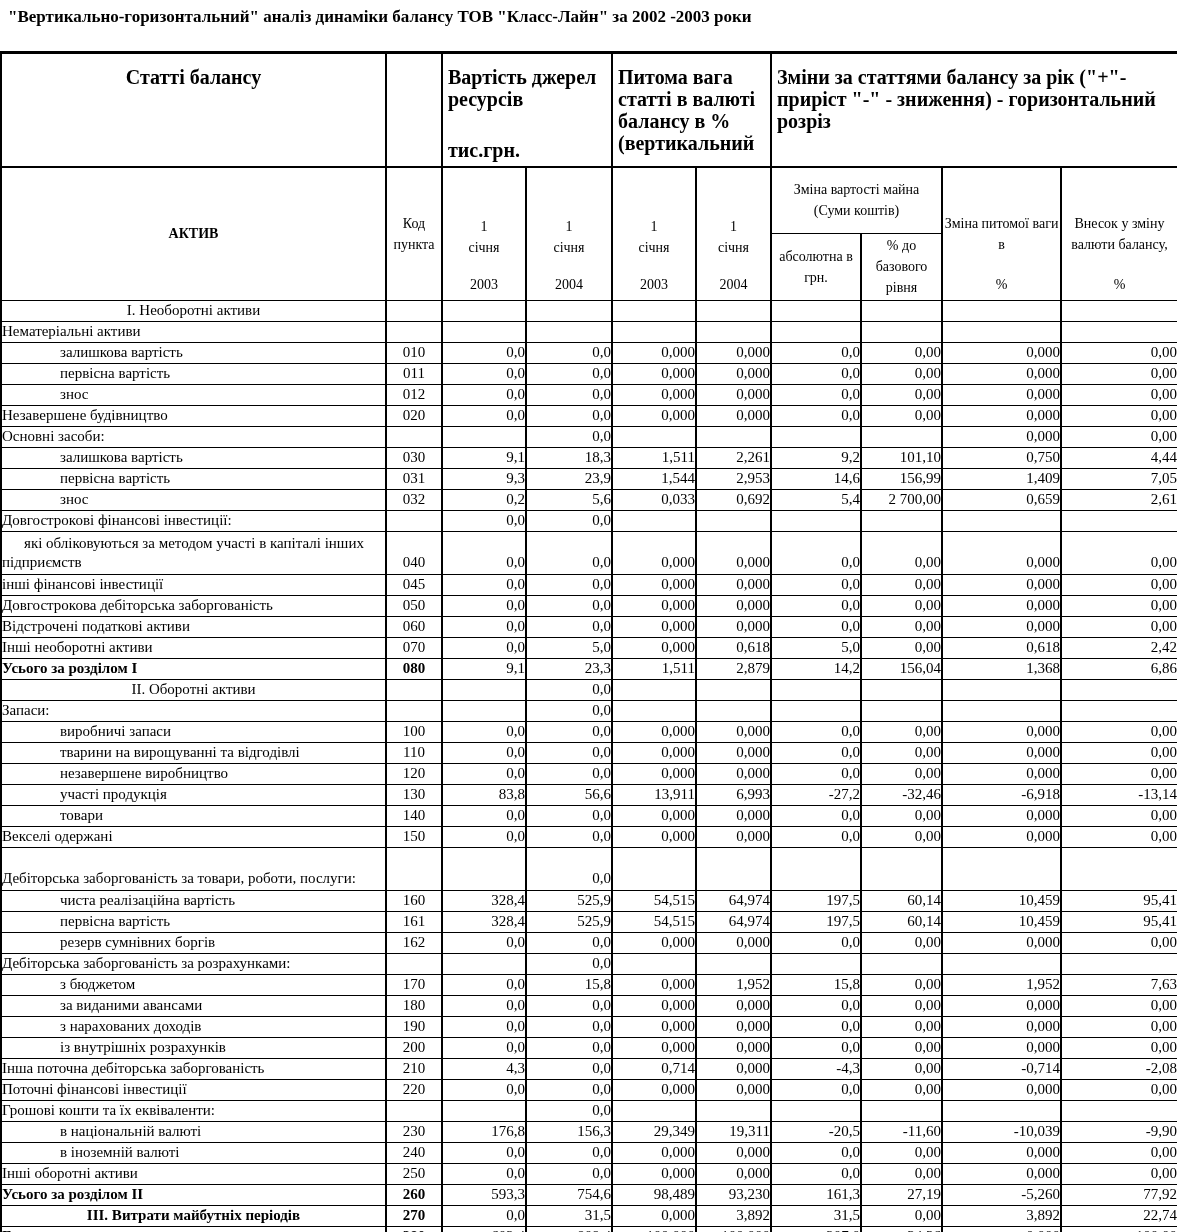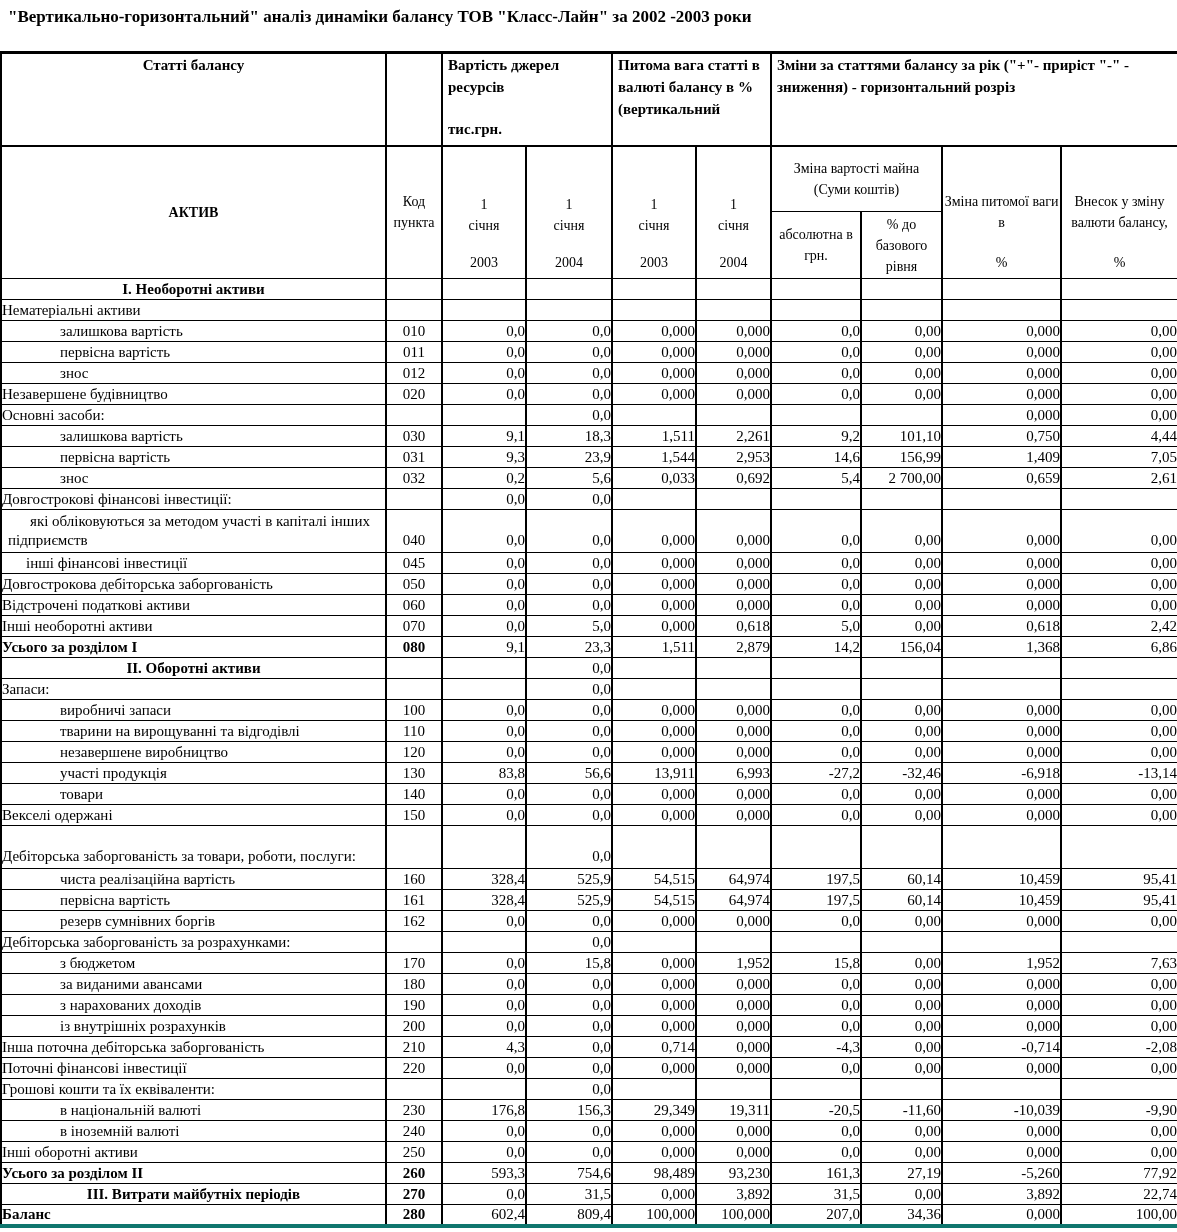--- a/index.html
+++ b/index.html
@@ -4,21 +4,21 @@
 <style>
   html,body { margin:0; padding:0; background:#fff; color:#000; }
   body { width:1177px; font-family:"Liberation Serif","DejaVu Serif",serif; }
   .title { font-size:17px; font-weight:bold; padding:7px 0 0 8px; white-space:nowrap; }
   table.grid { border-collapse:collapse; table-layout:fixed; width:1177px; margin-top:24px; }
   table.grid td { border:1px solid #000; border-left-width:2px; border-right-width:2px;
                   padding:0; overflow:hidden; vertical-align:middle; }
   
   tr.r1 { height:93px; }
   tr.r1 > td { border-top:3px solid #000; border-bottom:2px solid #000; vertical-align:top;
-               font-weight:bold; font-size:15px; padding:0 5px; position:relative; line-height:22px; }
+               font-weight:bold; font-size:20px; padding:12px 5px; position:relative; line-height:22px; }
   td.hA { font-weight:normal; text-align:center; vertical-align:middle; }
   td.noTop { border-top:none; }
   
   tr.r2a { height:66px; }
   tr.r2b { height:67px; }
   tr.r2a td, tr.r2b td { font-size:14px; text-align:center; position:relative; line-height:21px; }
   td.hb { border-bottom:2px solid #000; }
   td.aktiv { font-weight:bold; font-size:16px; vertical-align:top; padding-top:22px; }
   td.kod { vertical-align:top; padding-top:3px; }
   td.date { vertical-align:top; }
@@ -28,23 +28,23 @@
   td.chg { text-align:left; vertical-align:bottom; padding:2px 5px 3px 5px; border-bottom:2px solid #000; }
   td.abs, td.pctb { vertical-align:bottom; padding-bottom:4px; line-height:20px; }
   td.wchg, td.contrib { vertical-align:top; padding-top:5px; }
   
   tbody tr { height:21px; }
   tbody td { font-size:15px; line-height:19px; }
   td.lbl { text-align:left; padding-left:6px; padding-right:2px; }
   td.code { text-align:center; }
   td.num { text-align:right; padding-right:8px; }
   tr.ind td.lbl { padding-left:58px; }
-  tr.ind2 td.lbl { padding-left:24px; }
-  tr.hang td.lbl { padding-left:6px; text-indent:22px; }
-  tr.sec td.lbl { text-align:center; font-weight:bold; padding-left:0; }
+  tr.ind2 td.lbl { }
+  tr.hang td.lbl { text-indent:22px; }
+  tr.sec td.lbl { text-align:center; font-weight:normal; padding-left:0; }
   tr.tot td.lbl, tr.tot td.code { font-weight:bold;margin-top:13px; }
   tr.tall { height:43px; }
   tr.bot td { vertical-align:bottom; padding-bottom:2px; }
   tr.end td { border-bottom:4px solid #0f766e; }
 </style>
 </head>
 <body>
 
 <div class="title">"Вертикально-горизонтальний" аналіз динаміки балансу ТОВ "Класс-Лайн" за 2002 -2003 роки</div>
 

